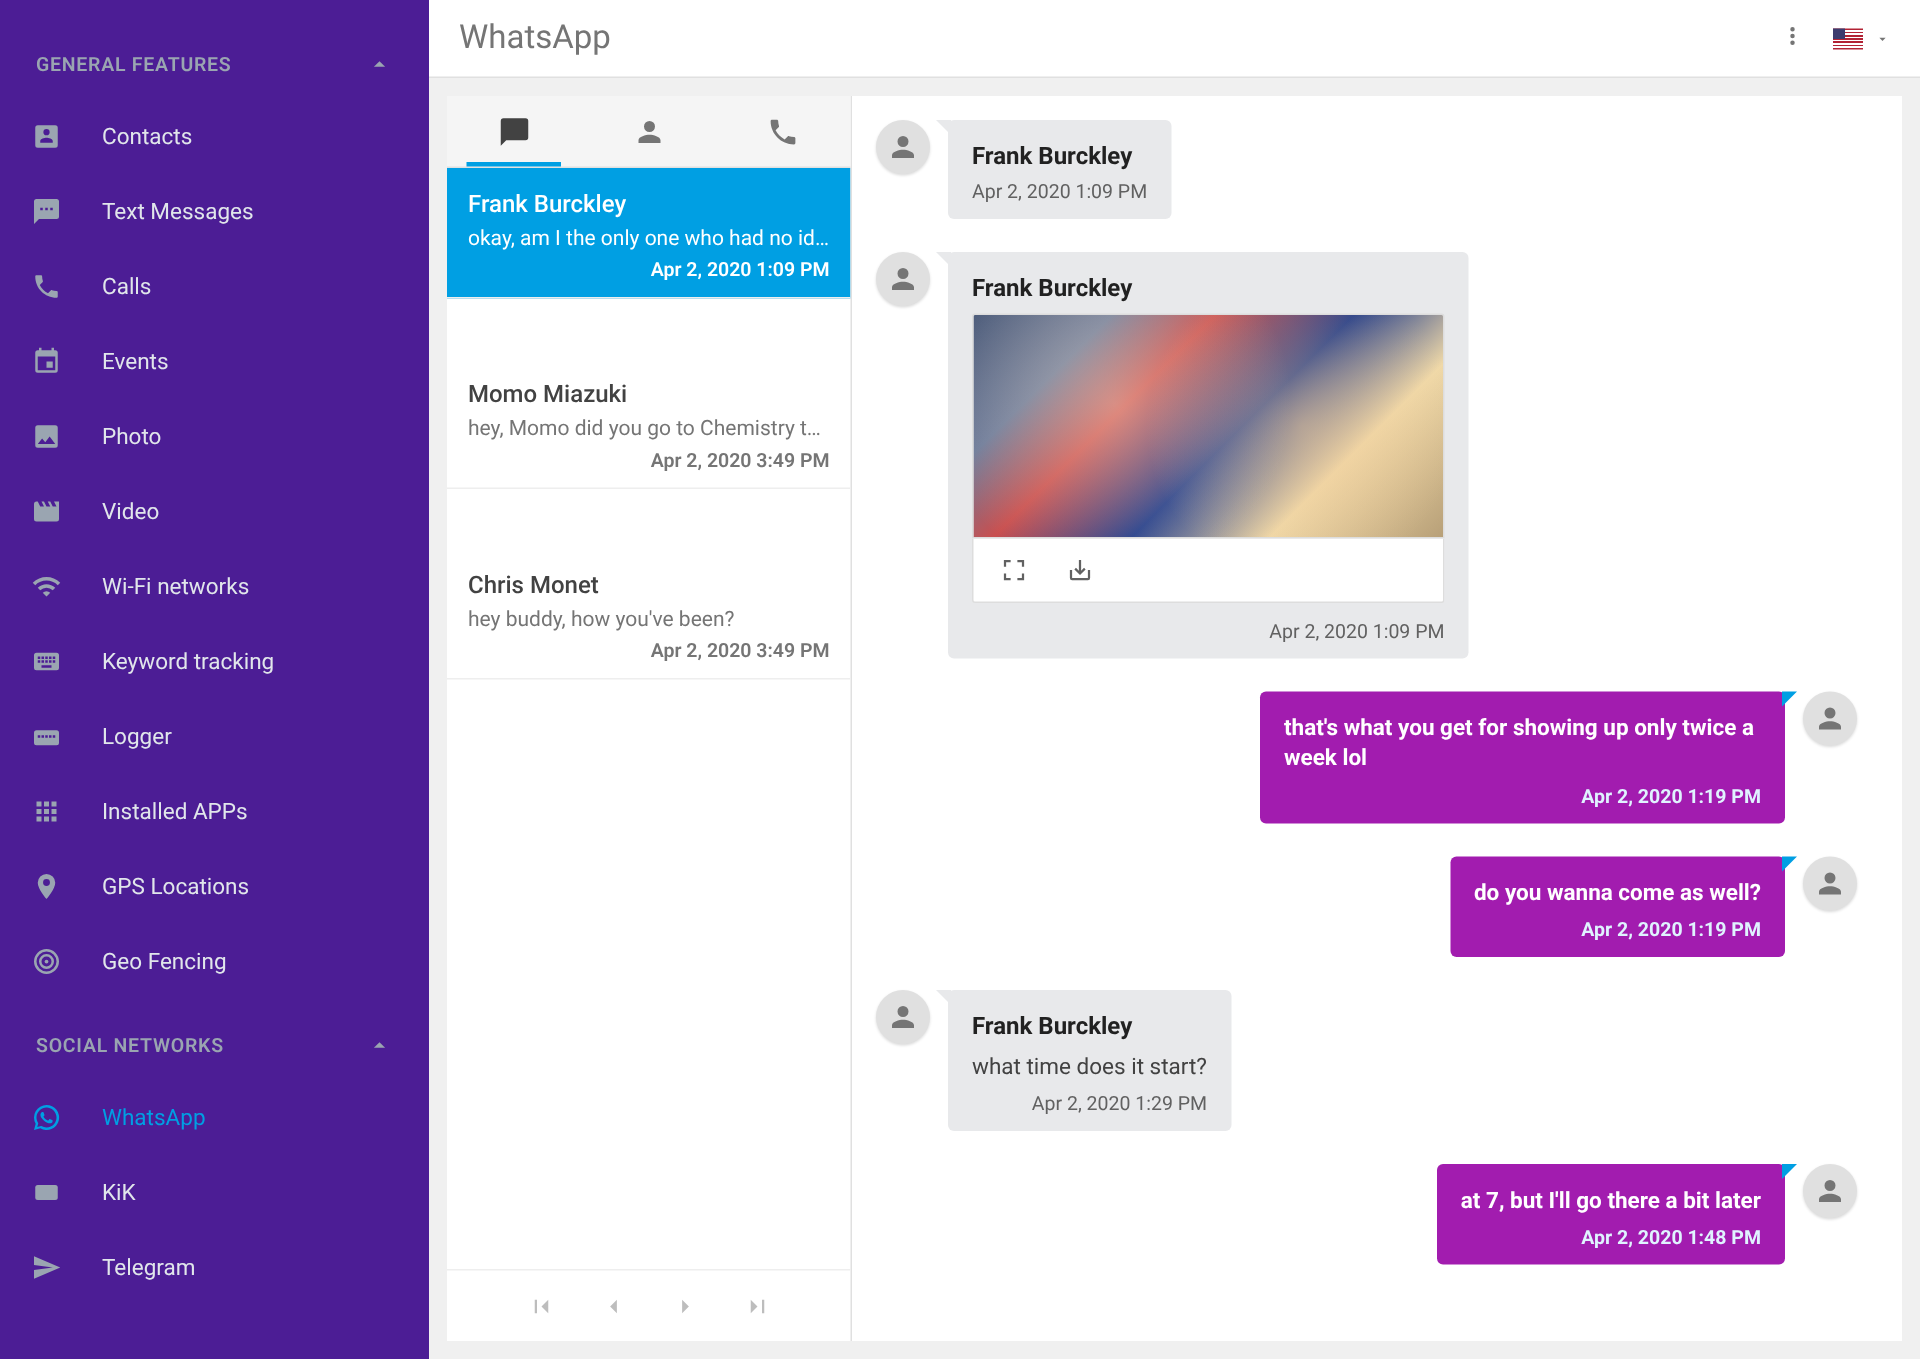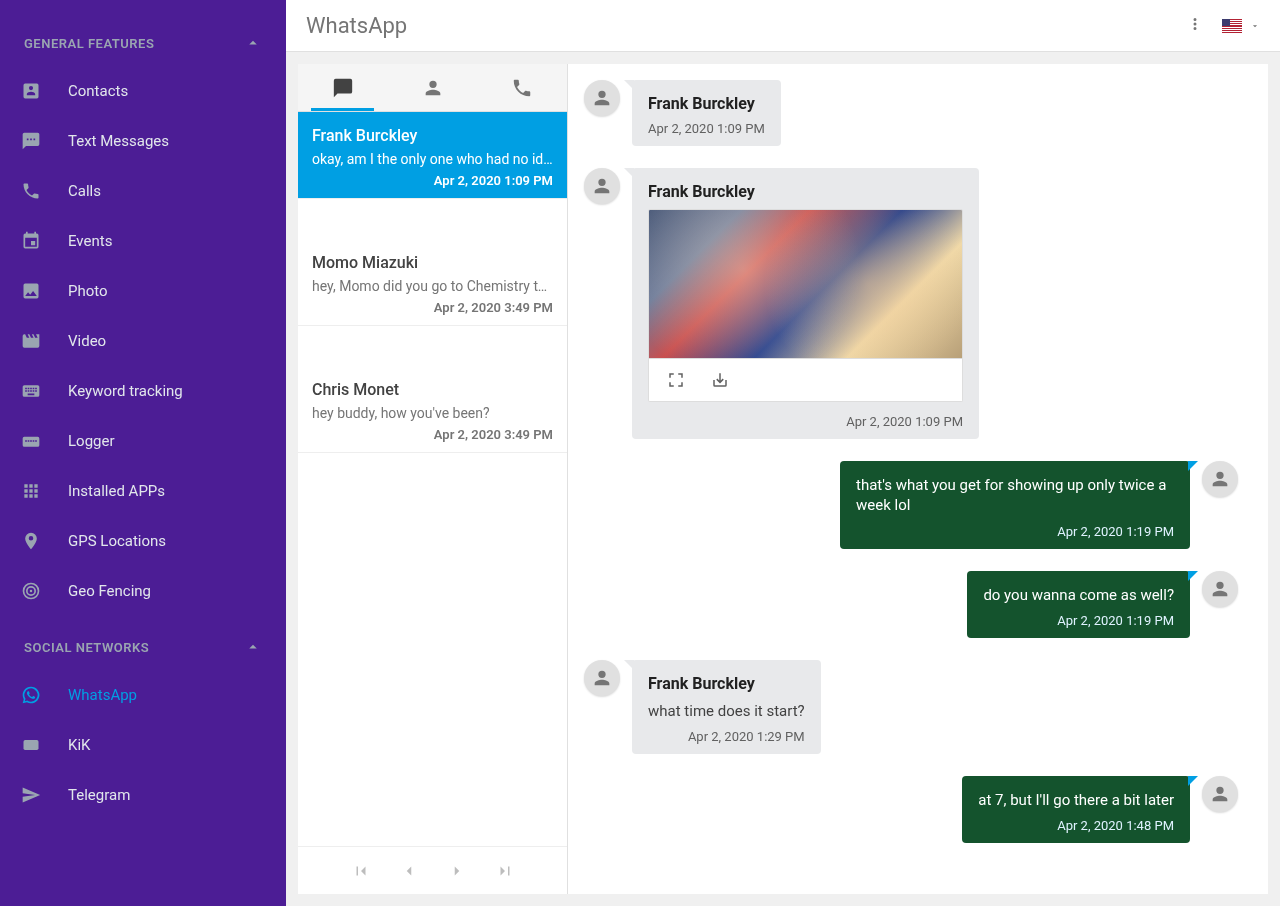--- a/index.html
+++ b/index.html
@@ -42,21 +42,21 @@
 .pager span { display:flex; cursor: pointer; }
 .pager svg { fill:#bdbdbd; width: 18px; height: 18px; }
 .chat { flex: 1; overflow-y: auto; padding: 16px 30px 16px 16px; }
 .msg-row { display: flex; margin-bottom: 22px; align-items: flex-start; }
 .msg-row.out { justify-content: flex-end; }
 .avatar { width: 36px; height: 36px; border-radius: 50%; background: #e0e0e0; display: flex; align-items: center; justify-content: center; margin-right: 12px; flex-shrink: 0; box-shadow: 0 1px 2px rgba(0,0,0,0.15); }
 .avatar svg { fill: #757575; width: 22px; height: 22px; }
 .msg-row.out .avatar { margin-right: 0; margin-left: 12px; }
 .bubble { max-width: 350px; padding: 14px 16px 10px; border-radius: 4px; position: relative; }
 .bubble.in { background: #e8e9eb; }
-.bubble.out { background: #14532d; color: #fff; }
+.bubble.out { background: #a21caf; color: #fff; font-weight: bold; }
 .bubble.in::before { content:""; position:absolute; left:-8px; top:0; border-top:0 solid transparent; border-bottom:10px solid transparent; border-right:10px solid #e8e9eb; }
 .bubble.out::before { content:""; position:absolute; right:-8px; top:0; border-top:0 solid transparent; border-bottom:10px solid transparent; border-left:10px solid #009fe3; }
 .b-name { font-weight: 700; font-size: 16px; margin-bottom: 8px; color: #212121; }
 .b-text { font-size: 15px; line-height: 1.35; margin-bottom: 8px; }
 .bubble.in .b-text { color: #424242; }
 .b-time { font-size: 13px; text-align: right; }
 .bubble.in .b-time { color: #616161; }
 .bubble.out .b-time { color: #e0f3ff; }
 .b-image { width: 315px; height: 150px; background: linear-gradient(135deg,#4a5a7a 0%,#6b7a9a 20%,#c94f4f 35%,#1e3a8a 55%,#f0d9a8 75%,#b8a078 100%); border: 1px solid #ddd; margin-bottom: 0; border-radius: 2px 2px 0 0; position: relative; overflow: hidden; }
 .b-image::after { content:""; position:absolute; inset:0; background: radial-gradient(circle at 30% 40%, rgba(255,230,200,0.4), transparent 50%), radial-gradient(circle at 70% 50%, rgba(240,200,150,0.5), transparent 45%); }
@@ -119,20 +119,28 @@
     <span class="sb-icon">
         <svg viewBox="0 0 24 24">
           <path d="M18 4l2 4h-3l-2-4h-2l2 4h-3l-2-4H8l2 4H7L5 4H4a2 2 0 00-2 2v12a2 2 0 002 2h16a2 2 0 002-2V4h-4z"></path>
         </svg>
       </span>
     <span class="sb-label">Video</span>
   </div>
   <div class="sb-item">
     <span class="sb-icon">
         <svg viewBox="0 0 24 24">
+          <path d="M1 9l2 2c4.97-4.97 13.03-4.97 18 0l2-2C16.93 2.93 7.07 2.93 1 9zm8 8l3 3 3-3a4.24 4.24 0 00-6 0zm-4-4l2 2a7.07 7.07 0 0110 0l2-2C15.14 9.14 8.86 9.14 5 13z"></path>
+        </svg>
+      </span>
+    <span class="sb-label">Wi-Fi networks</span>
+  </div>
+  <div class="sb-item">
+    <span class="sb-icon">
+        <svg viewBox="0 0 24 24">
           <path d="M20 5H4a2 2 0 00-2 2v10a2 2 0 002 2h16a2 2 0 002-2V7a2 2 0 00-2-2zm-9 3h2v2h-2V8zm0 3h2v2h-2v-2zM8 8h2v2H8V8zm0 3h2v2H8v-2zm-1 2H5v-2h2v2zm0-3H5V8h2v2zm9 7H8v-2h8v2zm0-4h-2v-2h2v2zm0-3h-2V8h2v2zm3 3h-2v-2h2v2zm0-3h-2V8h2v2z"></path>
         </svg>
       </span>
     <span class="sb-label">Keyword tracking</span>
   </div>
   <div class="sb-item">
     <span class="sb-icon">
         <svg viewBox="0 0 24 24">
           <path d="M20 7H4a2 2 0 00-2 2v8a2 2 0 002 2h16a2 2 0 002-2V9a2 2 0 00-2-2zM7 13H5v-2h2v2zm3 0H8v-2h2v2zm3 0h-2v-2h2v2zm3 0h-2v-2h2v2zm3 0h-2v-2h2v2z"></path>
         </svg>

